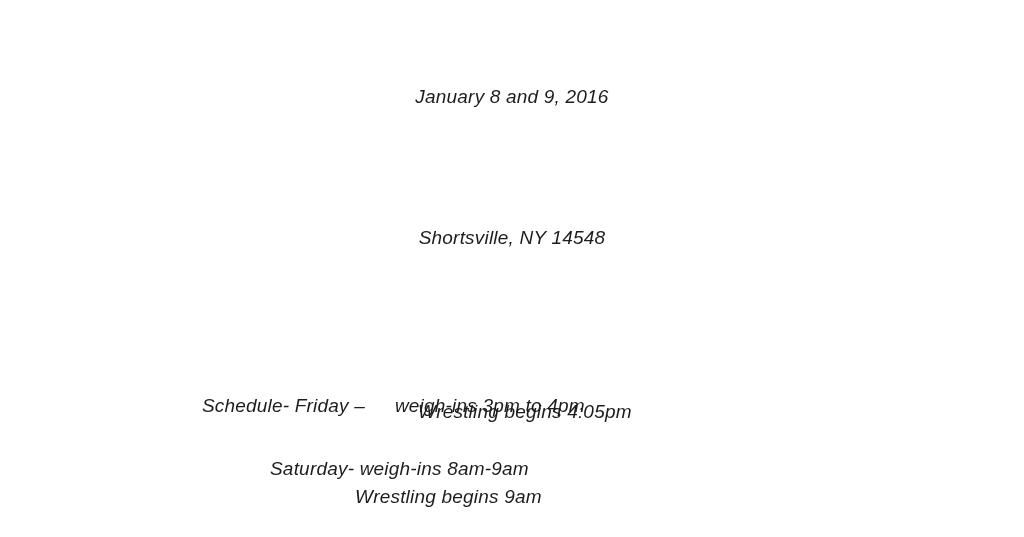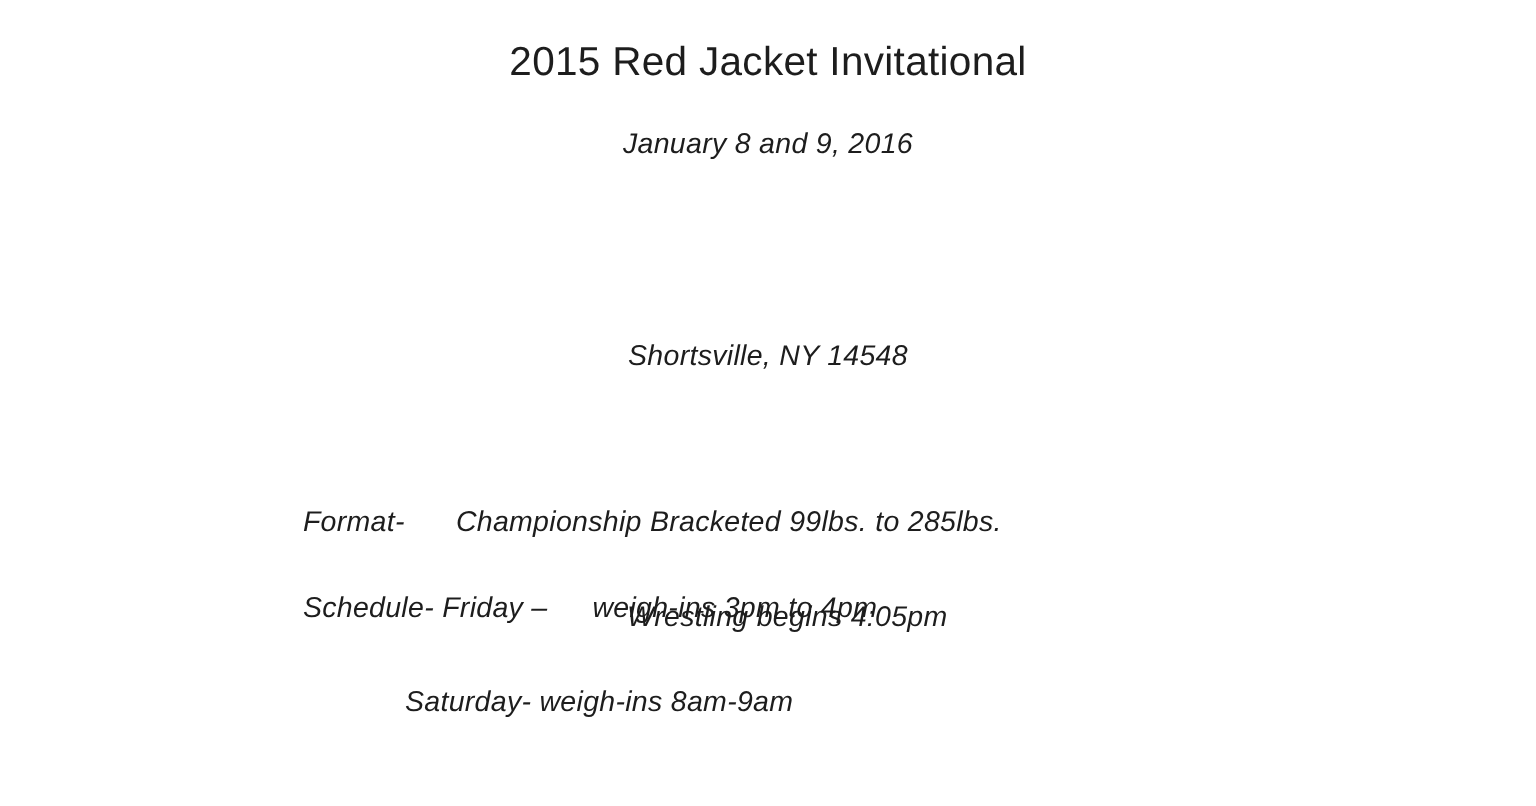--- a/index.html
+++ b/index.html
@@ -59,34 +59,31 @@
   .label-schedule {
     display: inline-block;
     width: 193px;
   }
 </style>
 </head>
 <body>
 
 <div class="page">
 
-  <h1 class="title">2015 Red Jacket Invitational</h1>
 
   <div class="line center l-date">January 8 and 9, 2016</div>
 
 
 
   <div class="line center l-city">Shortsville, NY 14548</div>
 
-  <div class="line l-format">
-    <span class="label-format">Format-</span><span>Championship Bracketed 99lbs. to 285lbs.</span>
-  </div>
 
   <div class="line l-schedule">
     <span class="label-schedule">Schedule- Friday –</span><span>weigh-ins 3pm to 4pm</span>
   </div>
 
   <div class="line l-fri-wr">Wrestling begins 4:05pm</div>
 
   <div class="line l-saturday">Saturday- weigh-ins 8am-9am</div>
 
+  <div class="line l-sat-wr">Wrestling begins 9am</div>
 
 </div>
 
 </body></html>

